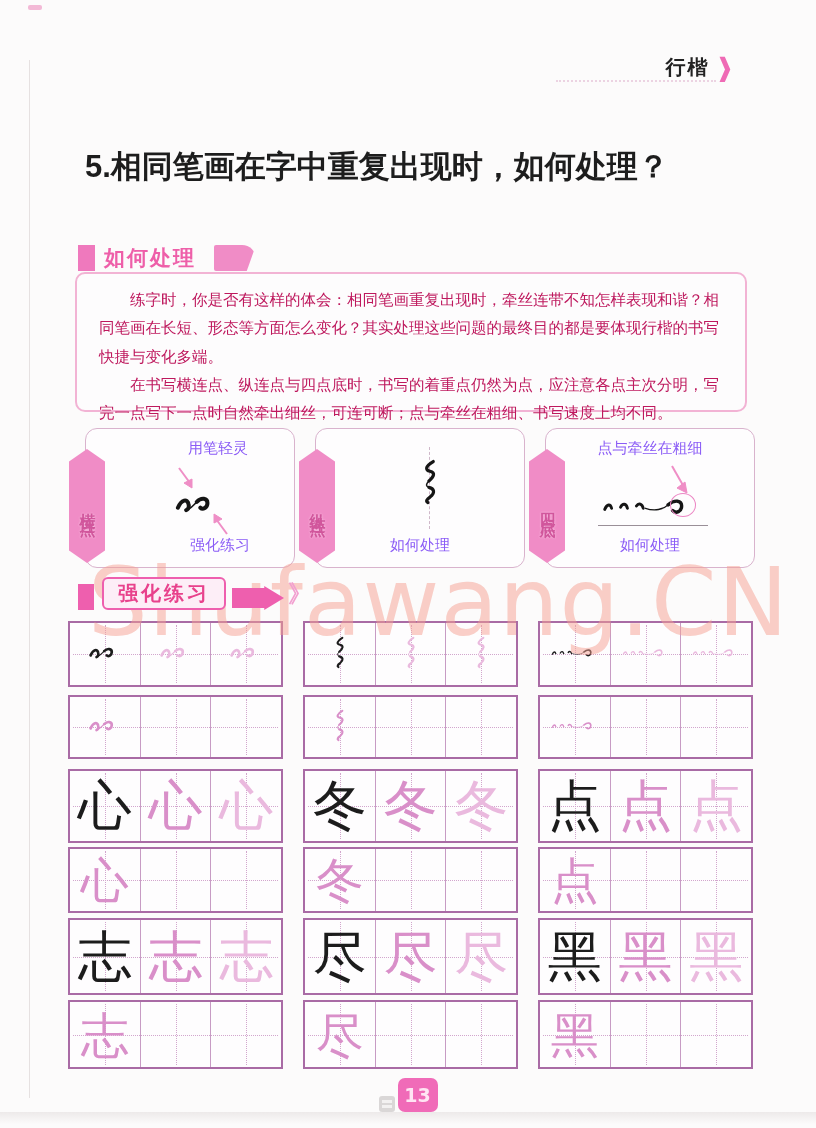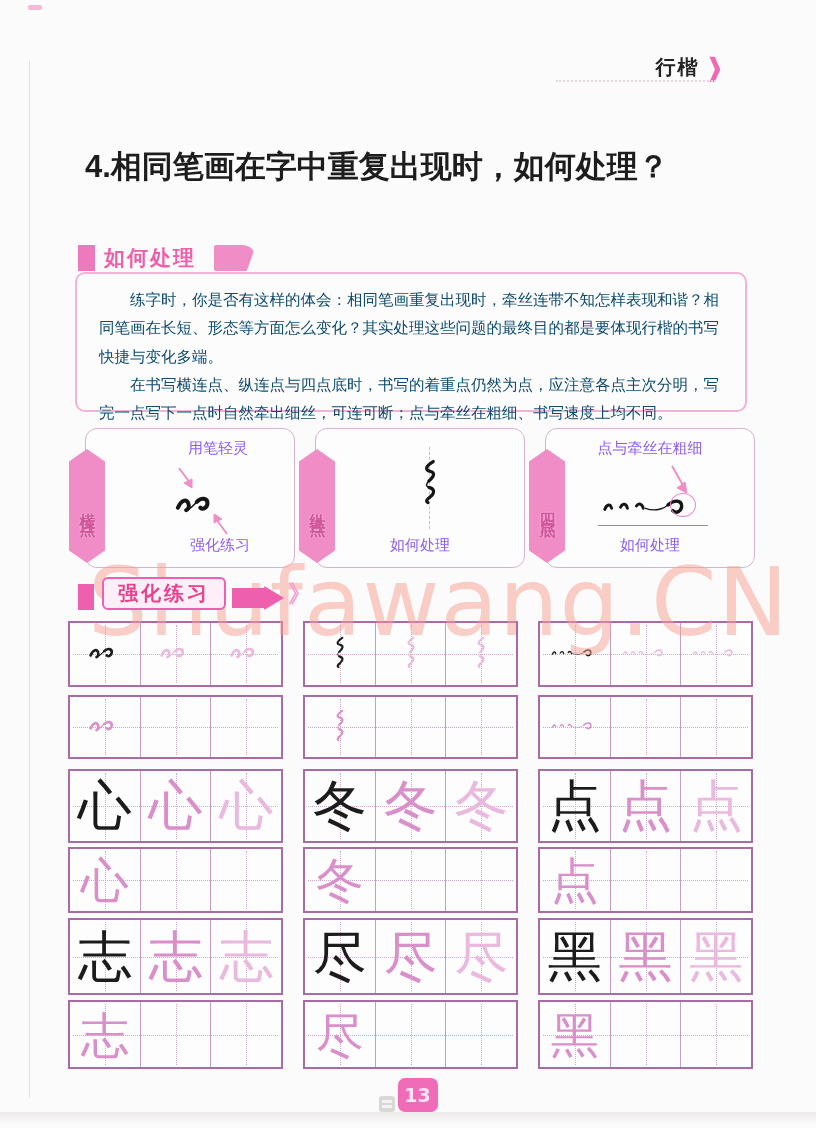--- a/index.html
+++ b/index.html
@@ -7,40 +7,40 @@
     position:relative; width:816px; height:1128px; margin:0 auto;
     background:#fcfbfb; overflow:hidden;
     font-family:"Liberation Sans","DejaVu Sans",sans-serif;
   }
   
   .edge-left{position:absolute;left:29px;top:60px;bottom:30px;width:1px;background:#e6e1e1;}
   .edge-bottom{position:absolute;left:0;right:0;top:1112px;height:12px;background:linear-gradient(#e9e5e5,rgba(255,255,255,0));opacity:.8;}
   .corner-tick{position:absolute;left:28px;top:5px;width:14px;height:5px;background:#f3b9d6;border-radius:2px;}
 
   
-  .runhead{position:absolute;top:54px;right:92px;display:flex;align-items:center;gap:6px;}
+  .runhead{position:absolute;top:54px;right:82px;display:flex;align-items:center;gap:6px;}
   .runhead .tag{font-size:20px;font-weight:bold;color:#222;letter-spacing:2px;}
   .runhead .chev{color:#ef6ab5;font-size:22px;font-weight:bold;transform:scaleY(1.15);}
   .runhead-dots{position:absolute;top:80px;right:100px;width:160px;border-top:2px dotted #ecd3e2;}
 
   
   .title{position:absolute;left:85px;top:146px;width:660px;font-size:31px;font-weight:bold;color:#1d1d1d;letter-spacing:0px;}
 
   
   .sec-head{position:absolute;left:78px;top:243px;height:30px;display:flex;align-items:center;}
   .sec-head .sq{width:17px;height:26px;background:#ef79bd;margin-right:9px;}
   .sec-head .lbl{font-size:21px;font-weight:bold;color:#ee5fa9;letter-spacing:2px;}
   .sec-head .flag{width:42px;height:26px;background:#f08cc6;margin-left:18px;border-radius:2px 14px 2px 2px;clip-path:polygon(0 0,100% 0,78% 100%,0 100%);}
   .analysis-box{
     position:absolute;left:75px;top:272px;width:672px;height:140px;
     border:2px solid #f2b3d4;border-radius:10px;background:#fdfcfd;
     padding:12px 22px 8px 22px;box-sizing:border-box;
   }
   .analysis-box p{
-    margin:0;text-indent:2em;font-size:15.5px;line-height:1.83;color:#0c4a6e;
+    margin:0;text-indent:2em;font-size:15.5px;line-height:1.83;color:#be185d;
     font-family:Liberation Sans, sans-serif;
   }
 
   
   .ex-box{
     position:absolute;top:428px;width:210px;height:140px;background:#fefdfe;
     border:1.5px solid #d9b3cd;border-radius:12px;box-sizing:border-box;
   }
   .ex-badge{
     position:absolute;left:-17px;top:20px;width:36px;height:114px;
@@ -101,21 +101,21 @@
   <div class="corner-tick"></div>
   <div class="edge-left"></div>
   <div class="edge-bottom"></div>
 
   <div class="runhead">
     <span class="tag">行楷</span>
     <span class="chev">❱</span>
   </div>
   <div class="runhead-dots"></div>
 
-  <div class="title">4.相同笔画在字中重复出现时，如何处理？</div>
+  <div class="title">5.相同笔画在字中重复出现时，如何处理？</div>
 
   <div class="sec-head">
     <span class="sq"></span>
     <span class="lbl">如何处理</span>
     <span class="flag"></span>
   </div>
   <div class="analysis-box">
     <p>练字时，你是否有这样的体会：相同笔画重复出现时，牵丝连带不知怎样表现和谐？相同笔画在长短、形态等方面怎么变化？其实处理这些问题的最终目的都是要体现行楷的书写快捷与变化多端。</p>
     <p>在书写横连点、纵连点与四点底时，书写的着重点仍然为点，应注意各点主次分明，写完一点写下一点时自然牵出细丝，可连可断；点与牵丝在粗细、书写速度上均不同。</p>
   </div>

